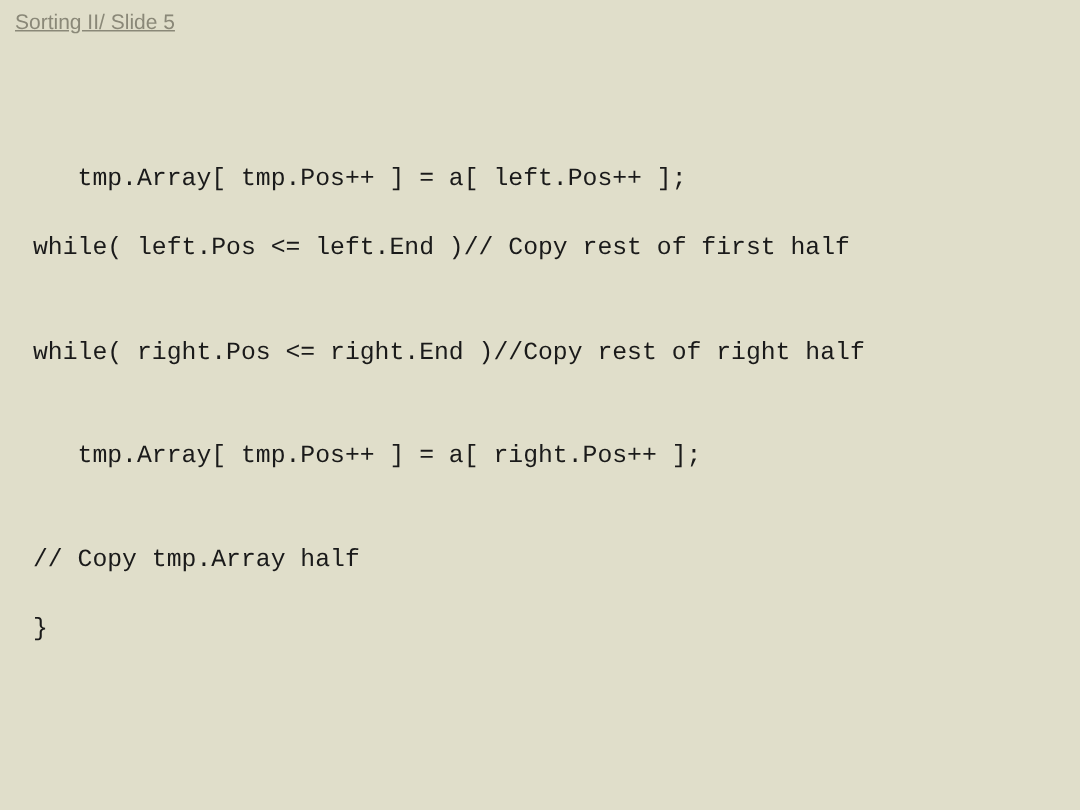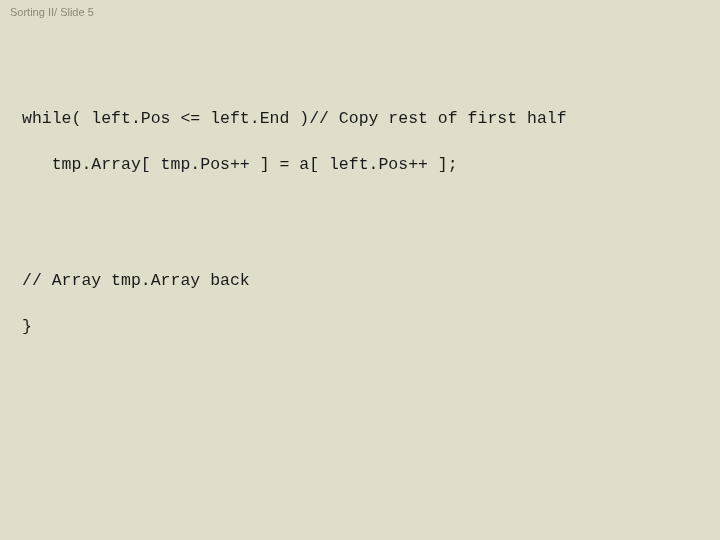--- a/index.html
+++ b/index.html
@@ -14,22 +14,23 @@
   .slide {
     width: 720px;
     height: 540px;
     position: relative;
     box-sizing: border-box;
   }
   .header {
     position: absolute;
     top: 6px;
     left: 10px;
-    font-size: 11px;
+    font-size: 14px;
     color: #8a8878;
+    text-decoration: underline;
   }
   .code-block {
     position: absolute;
     top: 84px;
     left: 22px;
     right: 20px;
     font-family: "Courier New", Courier, monospace;
     font-size: 16.5px;
     line-height: 1.4;
     color: #1a1a1a;
@@ -39,21 +40,23 @@
     display: block;
   }
 </style>
 </head>
 <body>
 
 <div class="slide">
   <div class="header">Sorting II/ Slide 5</div>
 
   <div class="code-block">
+<span class="code-line">   tmp.Array[ tmp.Pos++ ] = a[ left.Pos++ ];</span>
 <span class="code-line">while( left.Pos &lt;= left.End )// Copy rest of first half</span>
-<span class="code-line">   tmp.Array[ tmp.Pos++ ] = a[ left.Pos++ ];</span>
 <span class="code-line"></span>
+<span class="code-line">while( right.Pos &lt;= right.End )//Copy rest of right half</span>
 <span class="code-line"></span>
+<span class="code-line">   tmp.Array[ tmp.Pos++ ] = a[ right.Pos++ ];</span>
 <span class="code-line"></span>
-<span class="code-line">// Array tmp.Array back</span>
+<span class="code-line">// Copy tmp.Array half</span>
 <span class="code-line">}</span>
   </div>
 </div>
 
 </body></html>

